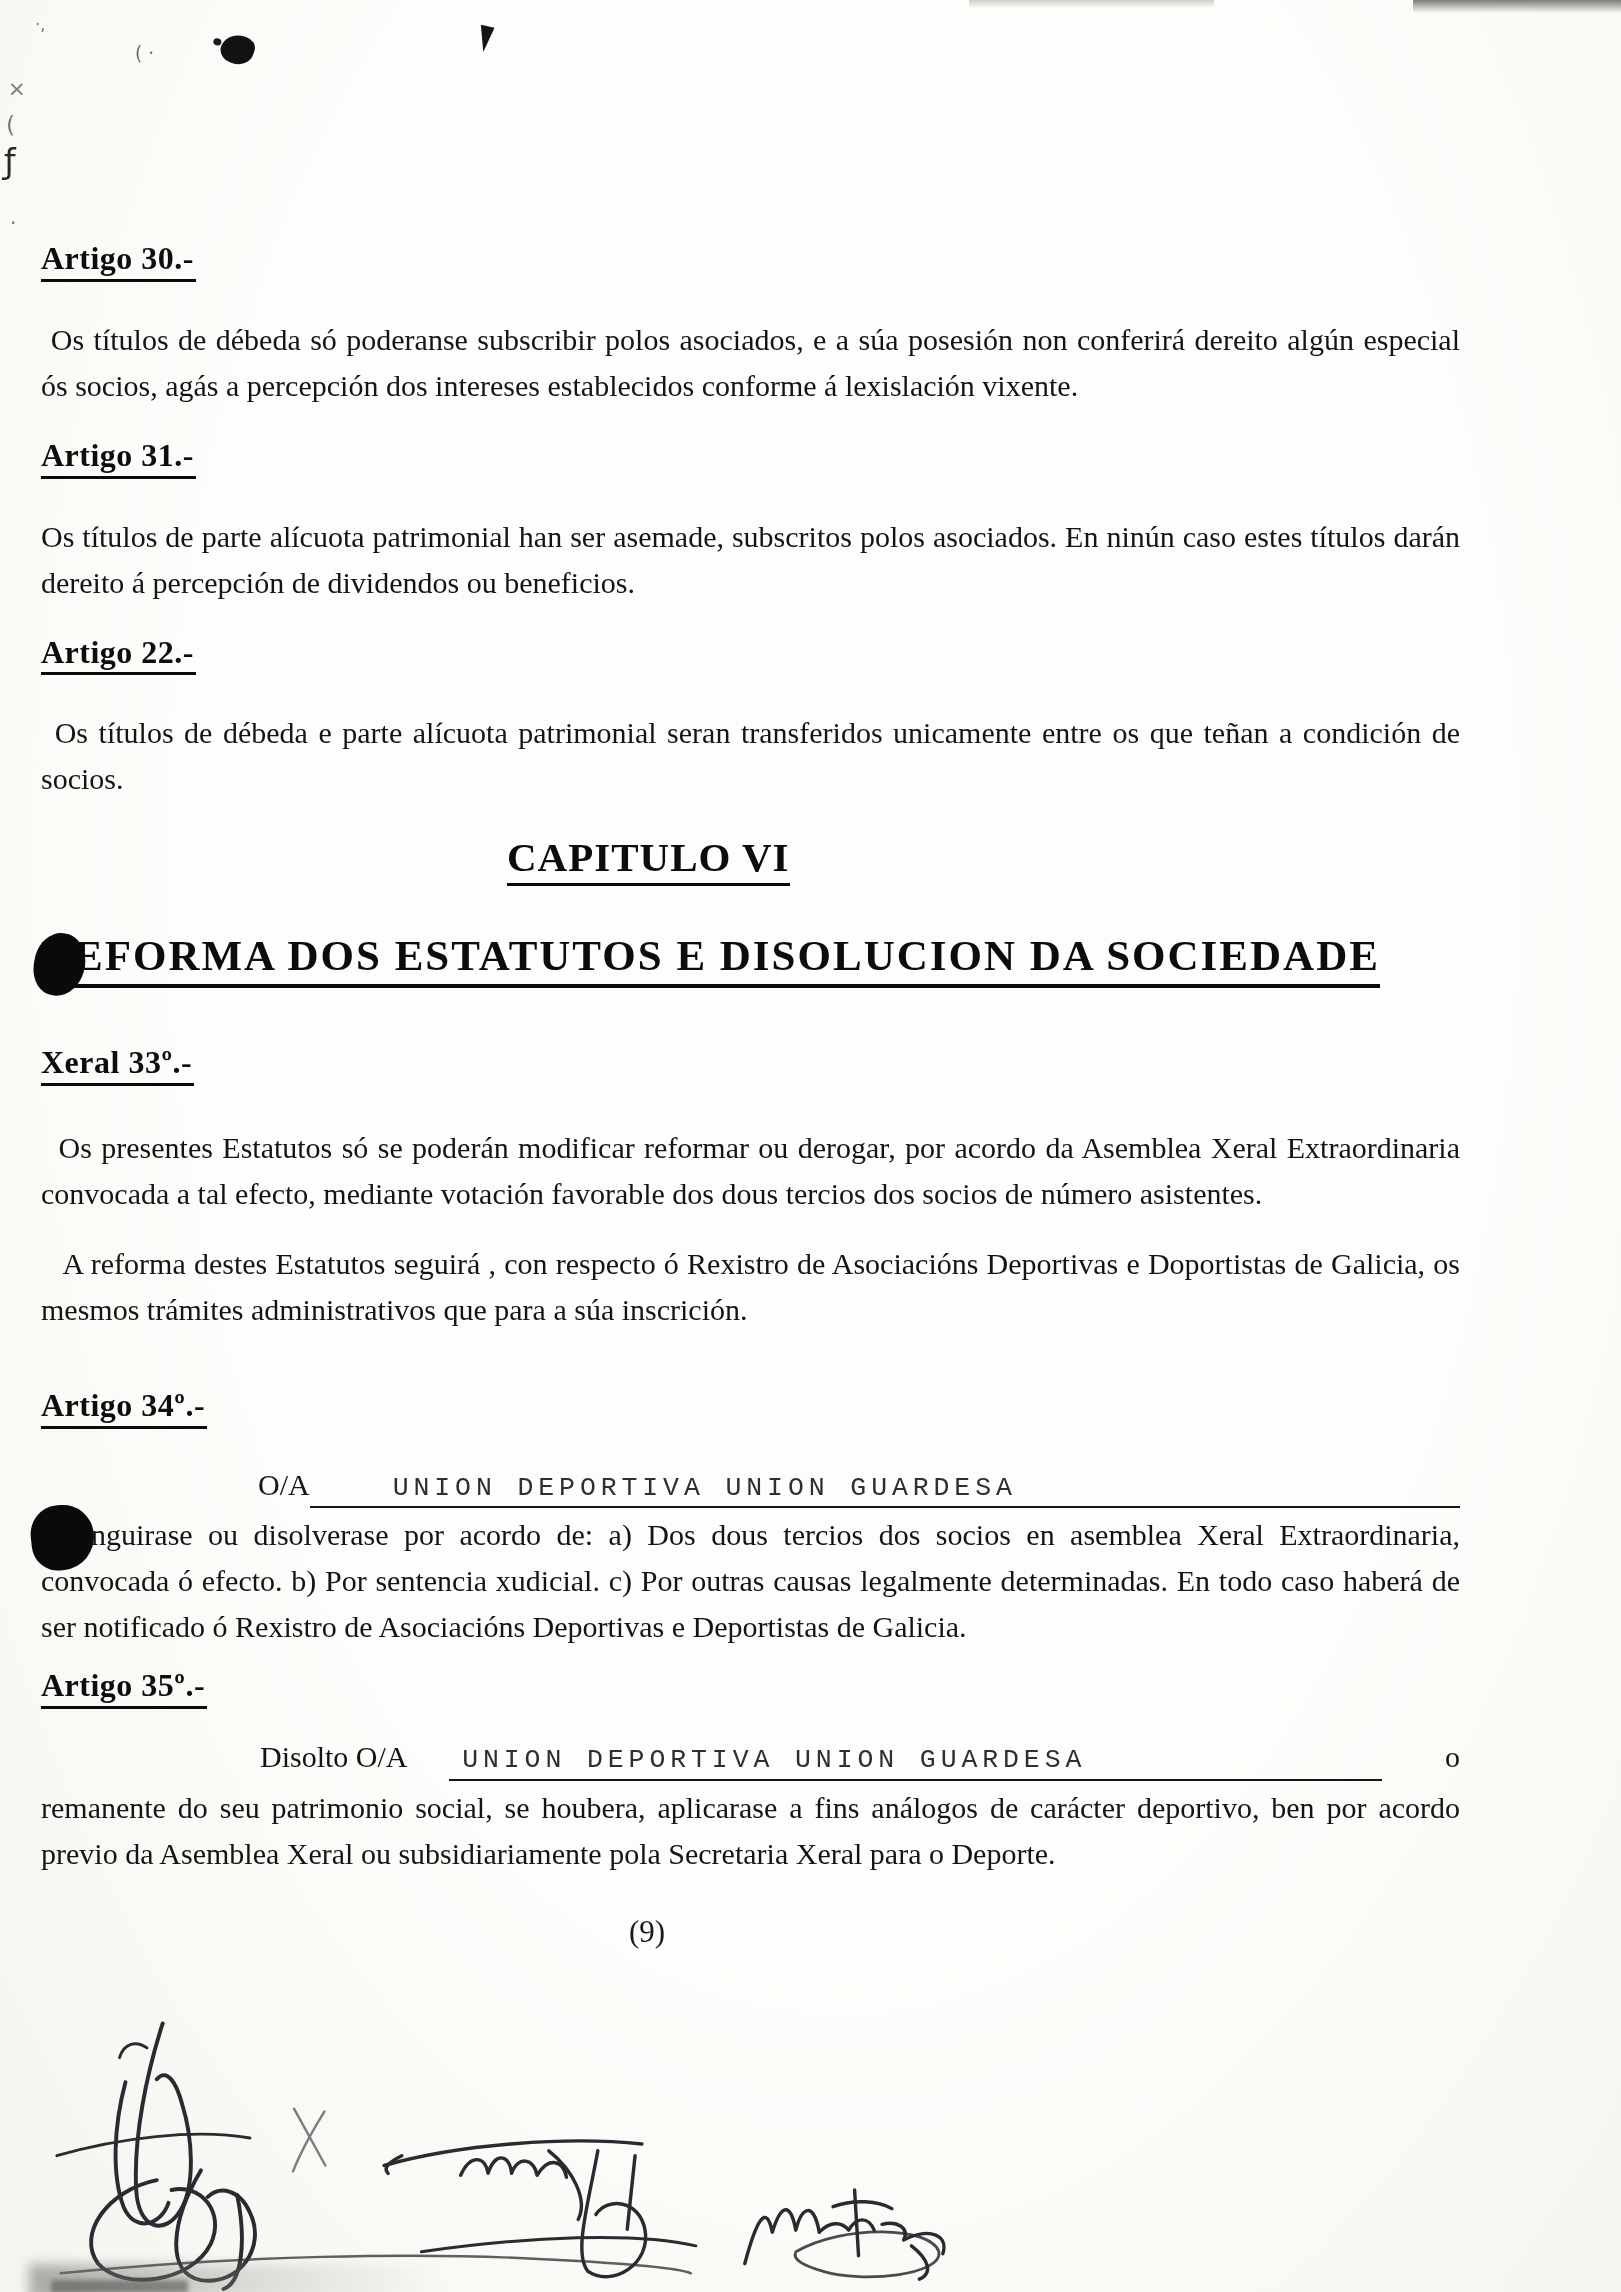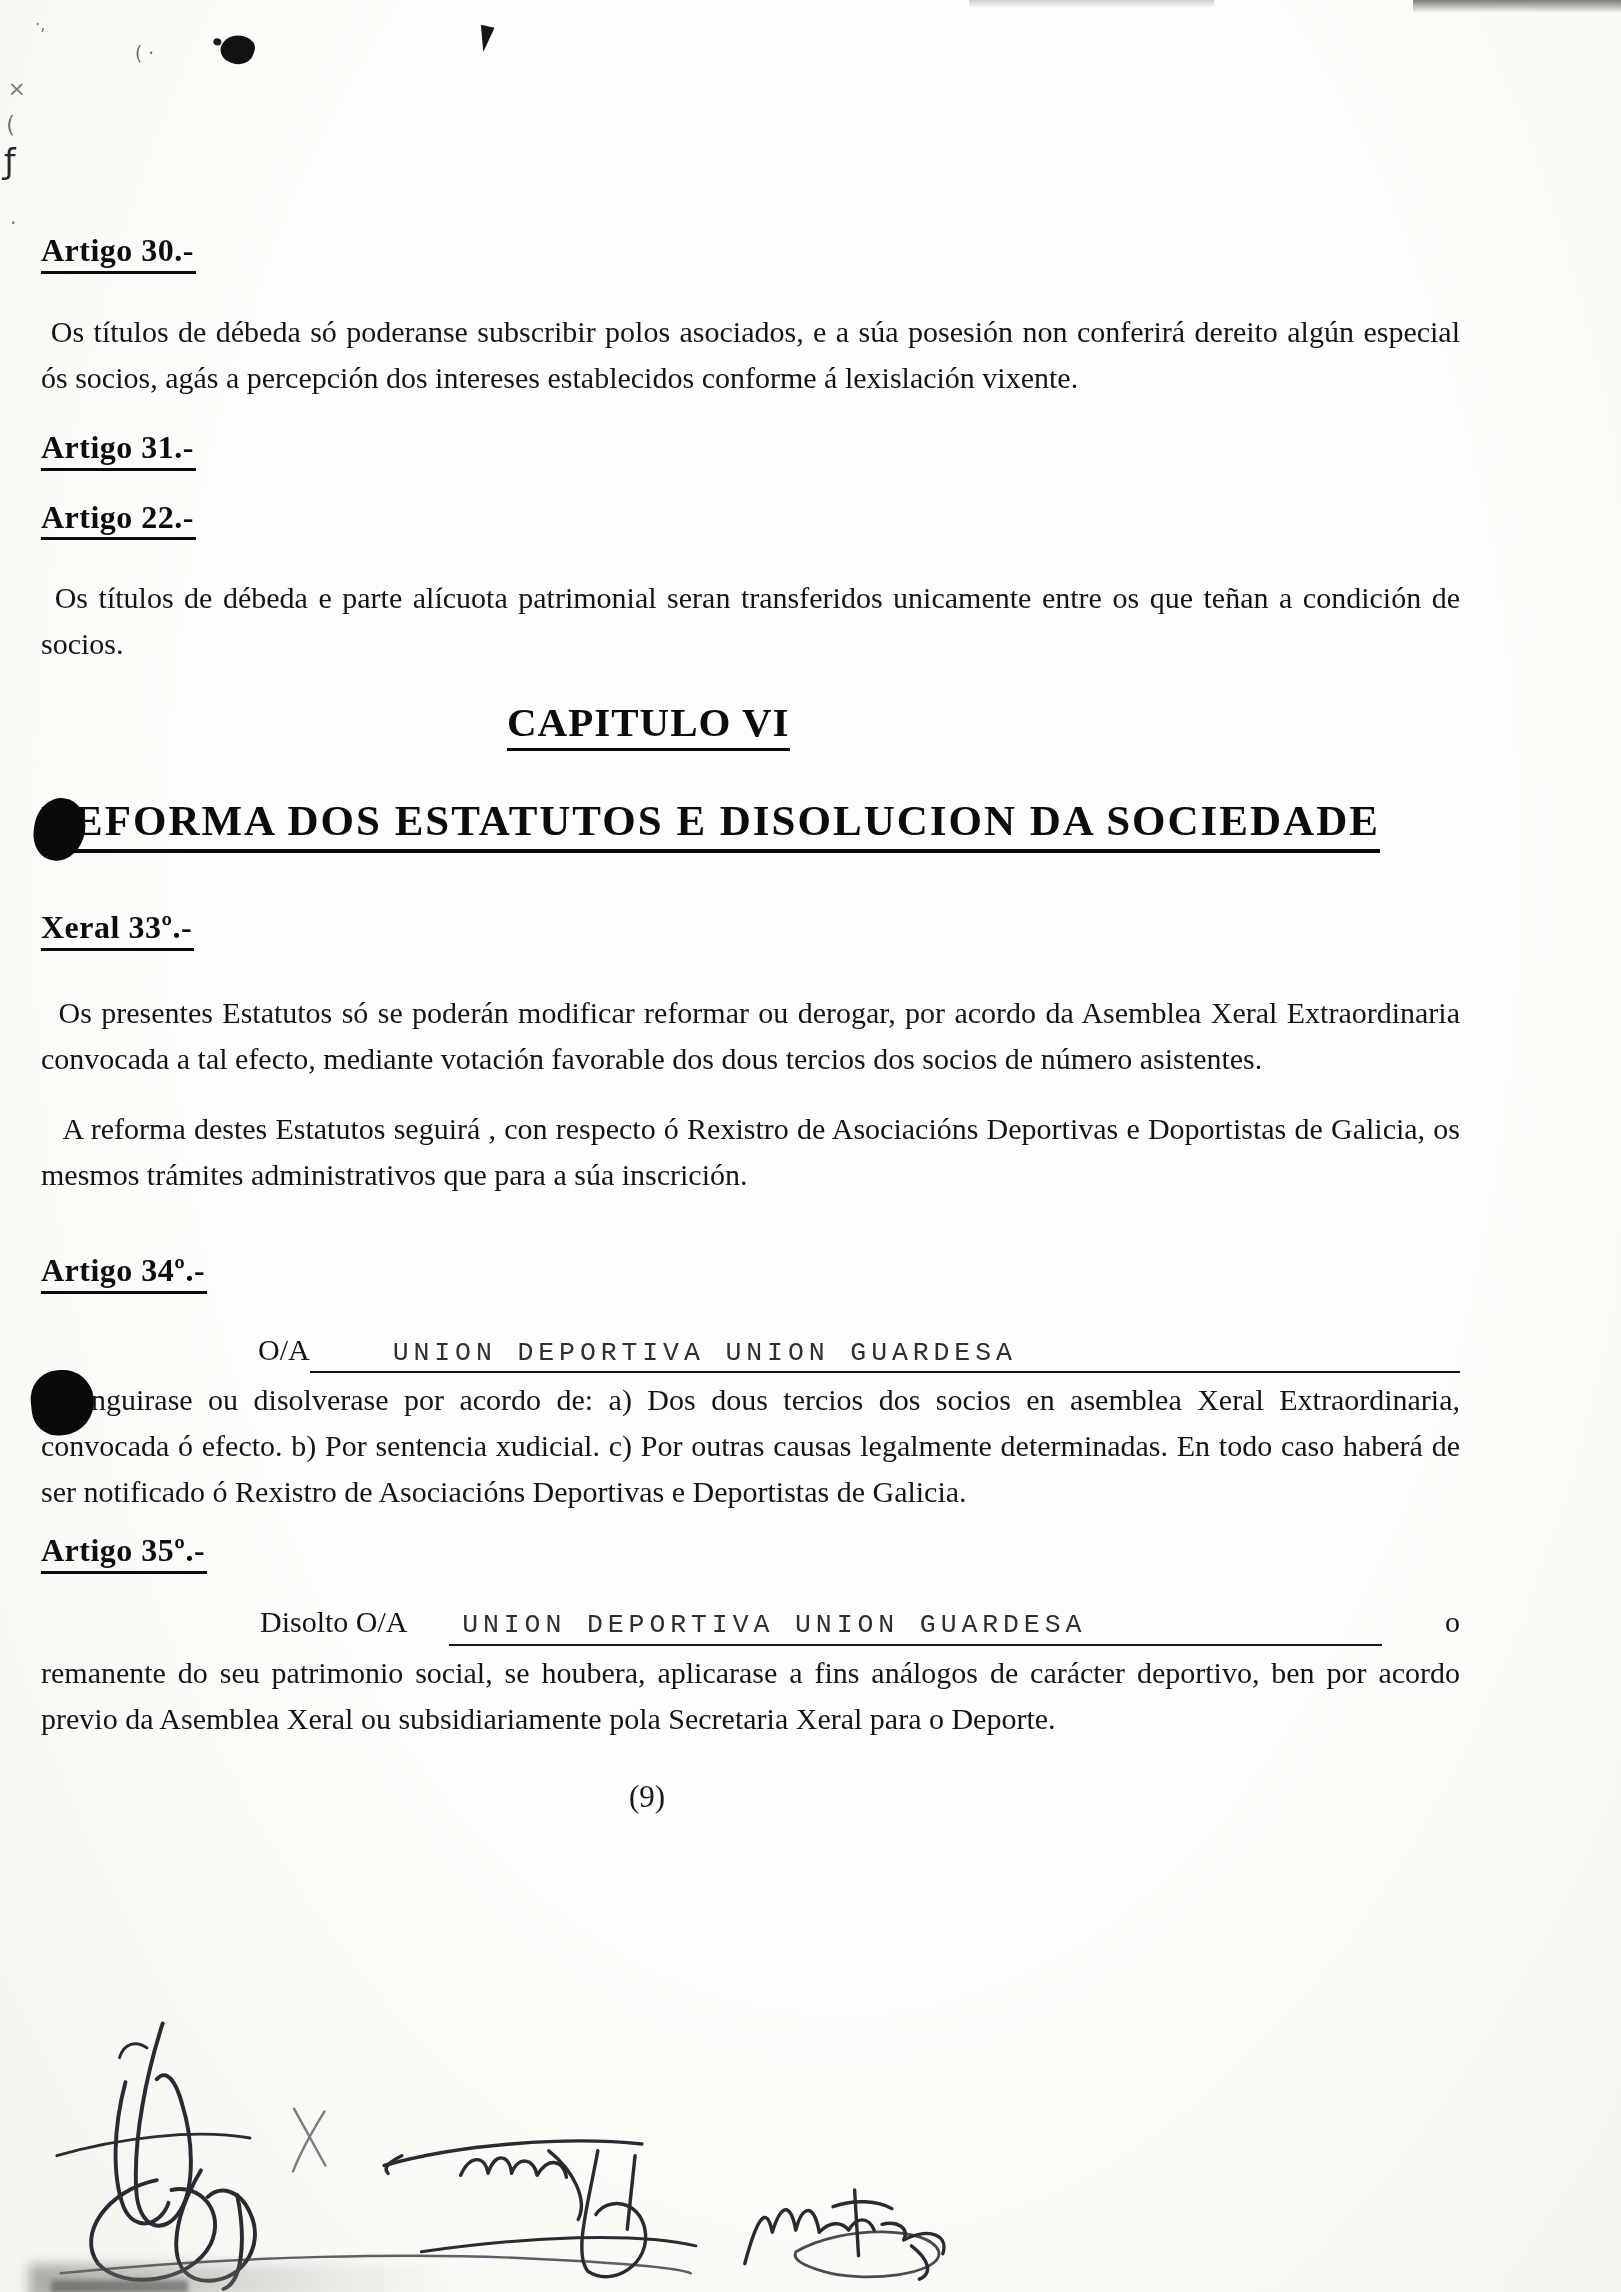--- a/index.html
+++ b/index.html
@@ -1,21 +1,21 @@
 <!DOCTYPE html>
 <html><head>
 <meta charset="utf-8">
 <style>
   html,body{margin:0;padding:0;background:#e9e8e4;}
   .page{
     position:relative;width:1621px;height:2293px;overflow:hidden;
     background:radial-gradient(ellipse at 52% 38%, #fdfdfb 55%, #f5f4ef 100%);
     font-family:"Liberation Serif", serif;color:#16161a;
   }
-  .content{position:absolute;left:0;top:0;width:100%;box-sizing:border-box;padding:0 161px 0 41px;}
+  .content{position:absolute;left:0;top:8px;width:100%;box-sizing:border-box;padding:0 161px 0 41px;}
   .artigo-h{
     font-size:32px;font-weight:bold;line-height:1.12;margin:0;width:fit-content;
     border-bottom:3.9px solid #0b0b0e;padding:0 2px 2px 0;letter-spacing:0.5px;color:#0d0d10;
   }
   .body-p{font-size:30px;line-height:46px;text-align:justify;margin:0;color:#141418;}
   .mt-h30{margin-top:233px;} .mt-p30{margin-top:35px;text-indent:9.8px;}
   .mt-h31{margin-top:29px;} .mt-p31{margin-top:35px;}
   .mt-h32{margin-top:29px;} .mt-p32{margin-top:35px;text-indent:13.7px;}
   .cap-title{
     font-size:41px;font-weight:bold;margin:31px 0 0 466px;width:fit-content;
@@ -87,20 +87,21 @@
   <span class="mark mark-6">·</span>
   <div class="blob-top"></div>
   <div class="tri-mark"></div>
 
   <div class="content">
 
     <h2 class="artigo-h mt-h30">Artigo 30.-</h2>
     <p class="body-p mt-p30">Os títulos de débeda só poderanse subscribir polos asociados, e a súa posesión non conferirá dereito algún especial ós socios, agás a percepción dos intereses establecidos conforme á lexislación vixente.</p>
 
     <h2 class="artigo-h mt-h31">Artigo 31.-</h2>
+    <p class="body-p mt-p31">Os títulos de parte alícuota patrimonial han ser asemade, subscritos polos asociados. En ninún caso estes títulos darán dereito á percepción de dividendos ou beneficios.</p>
 
     <h2 class="artigo-h mt-h32">Artigo 22.-</h2>
     <p class="body-p mt-p32">Os títulos de débeda e parte alícuota patrimonial seran transferidos unicamente entre os que teñan a condición de socios.</p>
 
     <h1 class="cap-title">CAPITULO VI</h1>
 
     <h1 class="reforma">
       <span>REFORMA DOS ESTATUTOS E DISOLUCION DA SOCIEDADE</span>
       <span class="blob-r"></span>
     </h1>

